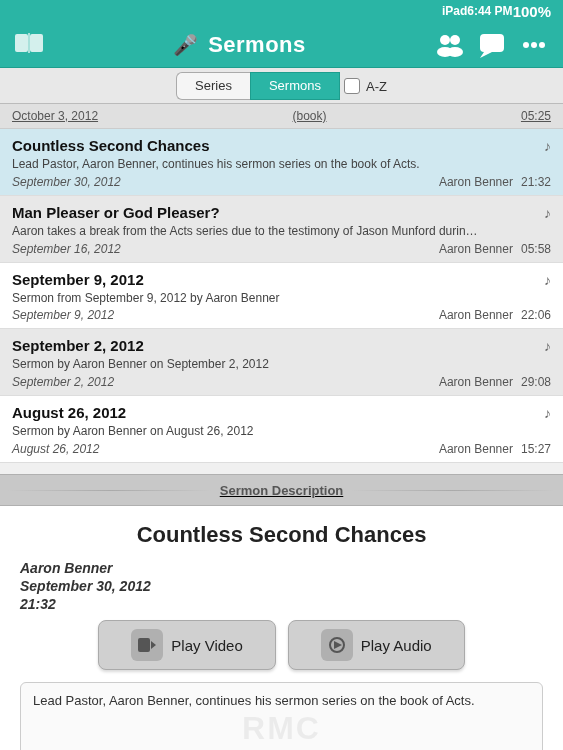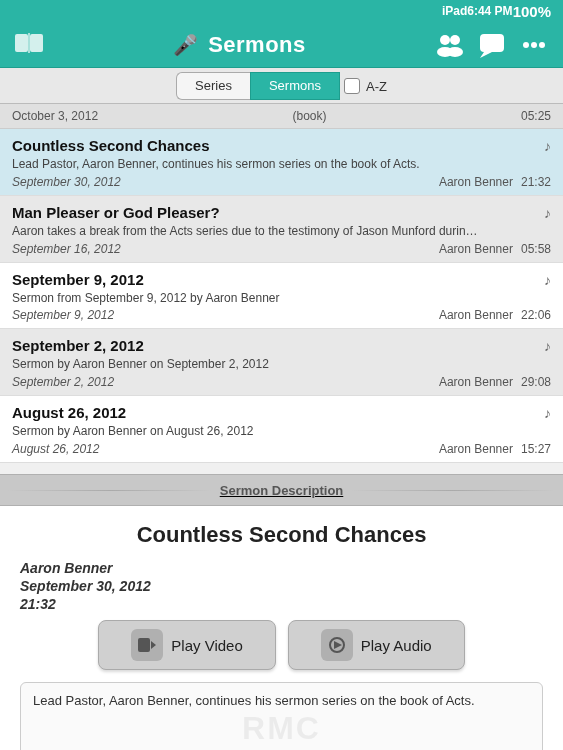--- a/index.html
+++ b/index.html
@@ -164,20 +164,21 @@
     
     .null-item {
       background: #e0e0e0;
       border-bottom: 1px solid #ccc;
       padding: 5px 12px;
       display: flex;
       justify-content: space-between;
       align-items: center;
       font-size: 12px;
       color: #555;
+      text-decoration: underline;
     }
 
     
     #divider {
       background: #c8c8c8;
       height: 32px;
       display: flex;
       align-items: center;
       justify-content: center;
       border-top: 1px solid #b0b0b0;

